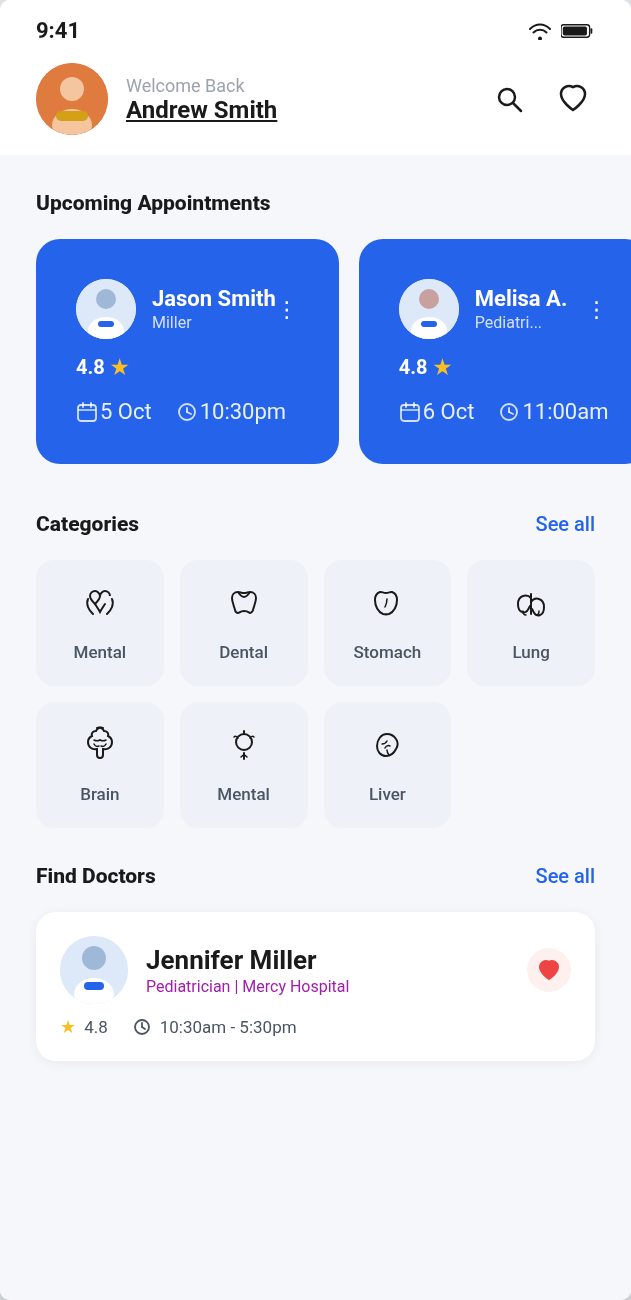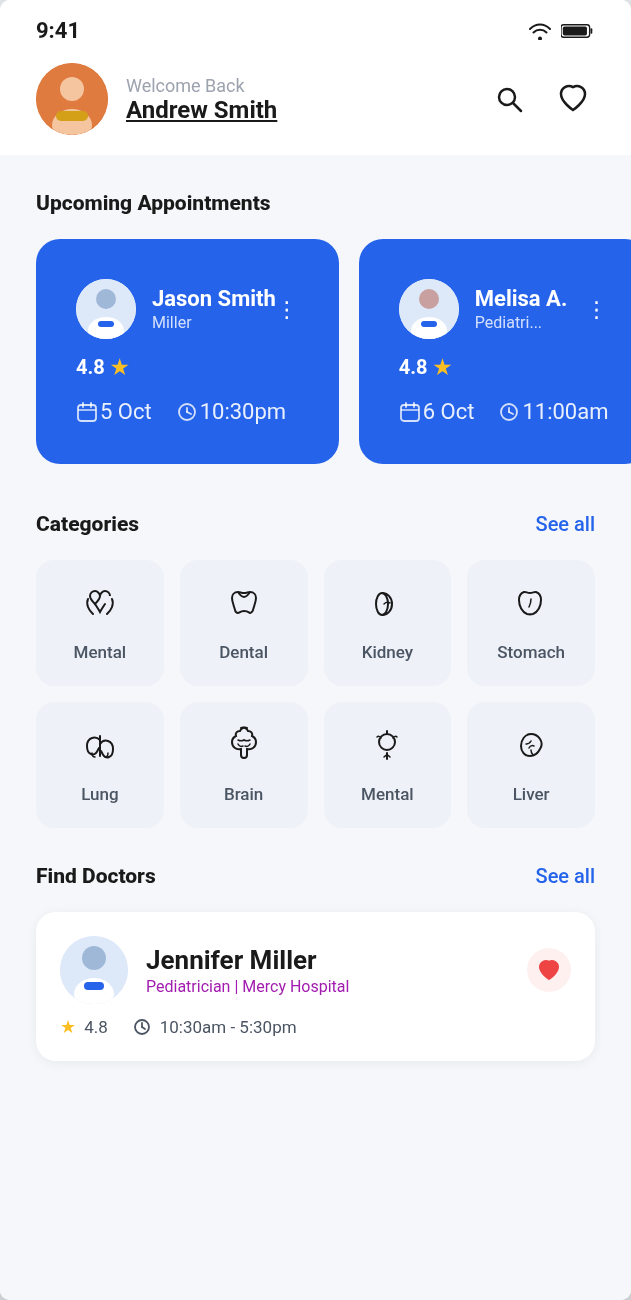--- a/index.html
+++ b/index.html
@@ -530,30 +530,20 @@
         <div class="category-item">
           <span class="category-icon">
             <svg width="40" height="40" viewBox="0 0 40 40" fill="none">
               <path d="M14 8c-4 0-6 3-6 6 0 4 2 8 3 12 0.5 2 1.5 3 3 3s2-2 6-2 5.5 2 6 2 2.5-1 3-3c1-4 3-8 3-12 0-3-2-6-6-6-2 0-3.5 1-6 1-2.5 0-4-1-6-1z" stroke="#1a1a1a" stroke-width="2" fill="none"></path>
               <path d="M14 8c2 3 4 5 6 5 2 0 4-2 6-5" stroke="#1a1a1a" stroke-width="2" fill="none"></path>
             </svg>
           </span>
           <span class="category-label">Dental</span>
         </div>
 
-        <div class="category-item">
-          <span class="category-icon">
-            <svg width="40" height="40" viewBox="0 0 40 40" fill="none">
-              <ellipse cx="15" cy="20" rx="6" ry="11" stroke="#1a1a1a" stroke-width="2" fill="none"></ellipse>
-              <path d="M15 9c5 0 10 4 10 11s-5 11-10 11" stroke="#1a1a1a" stroke-width="2" fill="none"></path>
-              <path d="M17 20c2-2 4-2 6-1" stroke="#1a1a1a" stroke-width="1.5" fill="none" stroke-linecap="round"></path>
-            </svg>
-          </span>
-          <span class="category-label">Kidney</span>
-        </div>
 
         <div class="category-item">
           <span class="category-icon">
             <svg width="40" height="40" viewBox="0 0 40 40" fill="none">
               <path d="M13 8c-3 1-5 4-5 8 0 6 3 12 8 14 2 0.5 4 0.5 6 0 5-2 8-8 8-14 0-4-2-7-5-8-2-0.5-3 1-6 1-3 0-4-1.5-6-1z" stroke="#1a1a1a" stroke-width="2" fill="none"></path>
               <path d="M20 15c0 3-1 6-2 8" stroke="#1a1a1a" stroke-width="1.5" fill="none" stroke-linecap="round"></path>
             </svg>
           </span>
           <span class="category-label">Stomach</span>
         </div>

